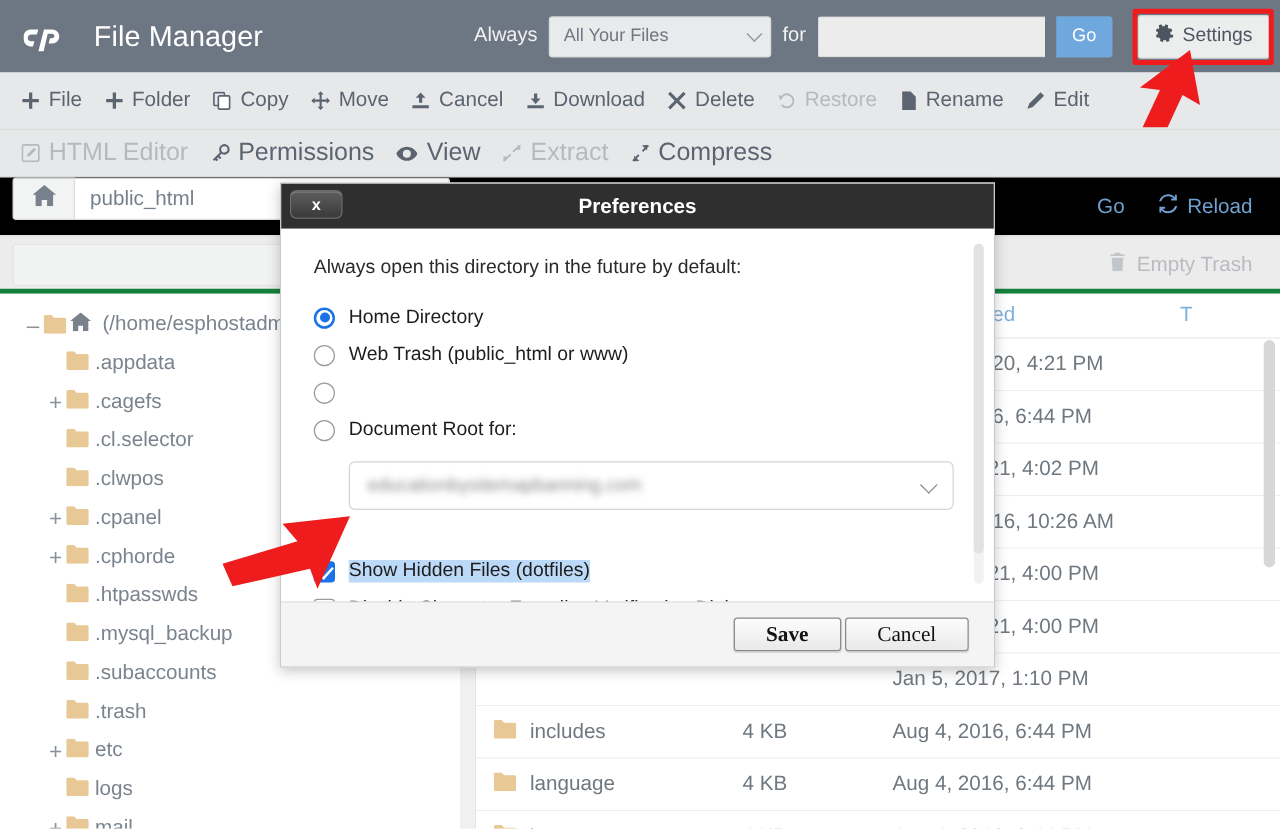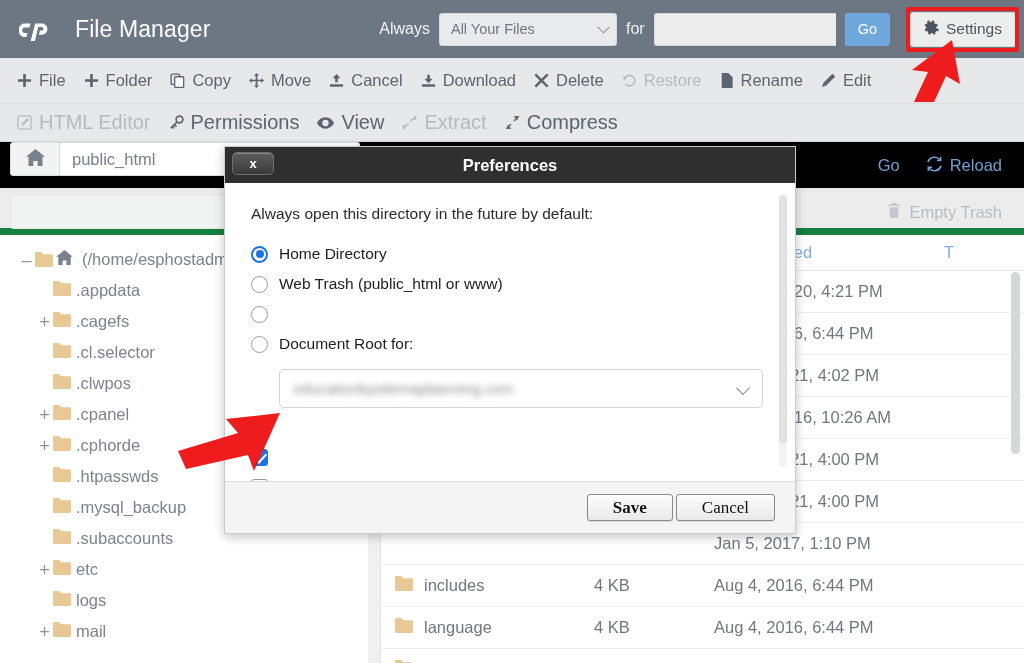--- a/index.html
+++ b/index.html
@@ -113,21 +113,21 @@
     display: flex; align-items: center; gap: 26px; padding-right: 22px;
   }
   .link-blue {
     color: #6fa0d0; font-size: 16.5px; display: flex; align-items: center; gap: 7px;
     cursor: pointer; white-space: nowrap;
   }
 
   
   .actionbar {
     position: absolute; left: 0; top: 189px; width: 1024px; height: 46px;
-    background: #ececec; border-bottom: 7px solid #15803d;
+    background: #ececec; border-bottom: 4px solid #15803d;
     display: flex; align-items: center;
   }
   .collapse-all {
     position: absolute; left: 10px; top: 6px; width: 352px; height: 34px;
     background: #f1f2f2; border: 1px solid #e2e3e3; border-radius: 3px;
     display: flex; align-items: center; justify-content: flex-end;
     padding-right: 12px; color: #7c858f; font-size: 16.5px; cursor: pointer;
   }
   .empty-trash {
     position: absolute; right: 22px; top: 0; height: 46px;
@@ -576,20 +576,27 @@
           <span class="tlabel">.mysql_backup</span>
         </div>
         <div class="tnode" style="padding-left: 36px;">
           <span class="tw"></span>
           <span class="ficon"><svg width="18" height="15" viewBox="0 0 18 15">
               <path fill="#e8c894" d="M0 1.4C0 .6.6 0 1.4 0h5l1.8 2.2h8.4c.8 0 1.4.6 1.4 1.4v10c0 .8-.6 1.4-1.4 1.4H1.4C.6 15 0 14.4 0 13.6z"></path>
             </svg></span>
           <span class="tlabel">.subaccounts</span>
         </div>
         <div class="tnode" style="padding-left: 36px;">
+          <span class="tw"></span>
+          <span class="ficon"><svg width="18" height="15" viewBox="0 0 18 15">
+              <path fill="#e8c894" d="M0 1.4C0 .6.6 0 1.4 0h5l1.8 2.2h8.4c.8 0 1.4.6 1.4 1.4v10c0 .8-.6 1.4-1.4 1.4H1.4C.6 15 0 14.4 0 13.6z"></path>
+            </svg></span>
+          <span class="tlabel">.trash</span>
+        </div>
+        <div class="tnode" style="padding-left: 36px;">
           <span class="tw">+</span>
           <span class="ficon"><svg width="18" height="15" viewBox="0 0 18 15">
               <path fill="#e8c894" d="M0 1.4C0 .6.6 0 1.4 0h5l1.8 2.2h8.4c.8 0 1.4.6 1.4 1.4v10c0 .8-.6 1.4-1.4 1.4H1.4C.6 15 0 14.4 0 13.6z"></path>
             </svg></span>
           <span class="tlabel">etc</span>
         </div>
         <div class="tnode" style="padding-left: 36px;">
           <span class="tw"></span>
           <span class="ficon"><svg width="18" height="15" viewBox="0 0 18 15">
               <path fill="#e8c894" d="M0 1.4C0 .6.6 0 1.4 0h5l1.8 2.2h8.4c.8 0 1.4.6 1.4 1.4v10c0 .8-.6 1.4-1.4 1.4H1.4C.6 15 0 14.4 0 13.6z"></path>
@@ -739,20 +746,21 @@
       </div>
 
       <div class="docroot-select">
         <span class="blurtext">educationbysitemapbanning.com</span>
         <span class="dr-caret"></span>
       </div>
 
       <div class="check-group">
         <div class="check-row">
           <span class="cbox on"></span>
+          <span class="check-label sel">Show Hidden Files (dotfiles)</span>
         </div>
         <div class="check-row">
           <span class="cbox"></span>
           <span class="check-label">Disable Character Encoding Verification Dialogs</span>
         </div>
       </div>
 
       <div class="dlg-body-scroll">
         <div class="dlg-body-thumb"></div>
       </div>

